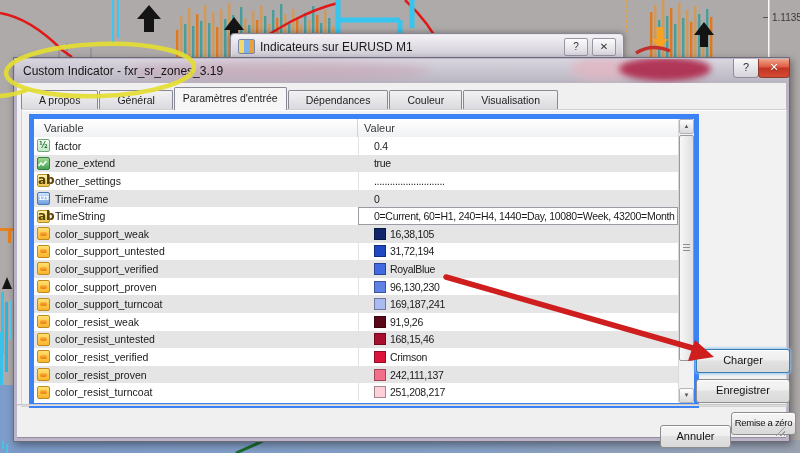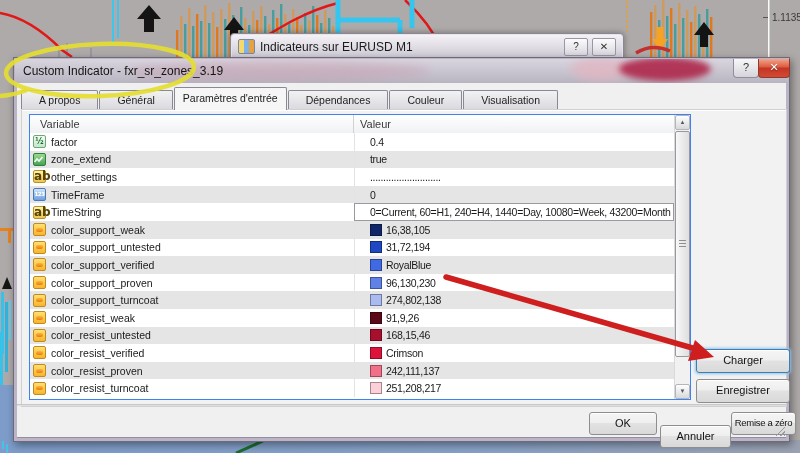--- a/index.html
+++ b/index.html
@@ -36,21 +36,21 @@
              color:#fff;font-weight:bold;border-color:#8d3a30;text-shadow:0 1px 1px rgba(0,0,0,.4);}
   .client{position:absolute;left:3px;right:3px;top:25px;bottom:4px;background:#f0f0f0;}
   
   .tab-strip{position:absolute;left:4px;top:5px;display:flex;align-items:flex-end;height:22px;}
   .tab{height:19px;line-height:19px;padding:0 17px;font-size:10.5px;color:#1c1c1c;border:1px solid #898995;
        border-bottom:none;border-radius:2px 2px 0 0;background:linear-gradient(#f2f1f3,#d9d8dd);margin-right:1px;}
   .tab.active{height:22px;line-height:21px;background:#f6f6f6;position:relative;z-index:2;padding:0 8px;}
   .tab-page{position:absolute;left:4px;top:26px;width:764px;height:296px;background:#f2f2f2;
             border:1px solid #cfcfd4;box-shadow:0 1px 0 #fff inset;}
   
-  .listbox{position:absolute;left:12px;top:31px;width:660px;height:284px;background:#fff;border:1px solid #3b82f6;}
+  .listbox{position:absolute;left:12px;top:31px;width:660px;height:284px;background:#fff;border:5px solid #3b82f6;}
   .lheader{display:flex;height:18px;background:linear-gradient(#ffffff,#f0f1f4);border-bottom:1px solid #d9d9d9;
            font-size:11px;color:#3a3a3a;margin-right:16px;}
   .lh-name{width:324px;padding-left:10px;line-height:18px;border-right:1px solid #d2d2d2;box-sizing:border-box;}
   .lh-val{flex:1;padding-left:6px;line-height:18px;}
   .rows{position:absolute;left:0;top:18px;right:16px;bottom:0;overflow:hidden;}
   .prow{display:flex;height:17.6px;align-items:center;font-size:10.5px;color:#1a1a1a;background:#fff;}
   .prow.alt{background:#e5e5e5;}
   .cell-name{width:324px;display:flex;align-items:center;box-sizing:border-box;padding-left:3px;overflow:hidden;white-space:nowrap;}
   .cell-val{flex:1;display:flex;align-items:center;box-sizing:border-box;padding-left:15px;border-left:1px solid #e3e3e3;
             overflow:hidden;white-space:nowrap;letter-spacing:-0.3px;height:100%;}
@@ -347,21 +347,21 @@
             </div>
             <div class="prow alt">
               <div class="cell-name">
                 <span class="picon color">
                   <span class="cinner"></span>
                 </span>
                 <span>color_support_turncoat</span>
               </div>
               <div class="cell-val">
                 <span class="swatch" style="background: rgb(169, 187, 241);"></span>
-                <span>274,802,138</span>
+                <span>169,187,241</span>
               </div>
             </div>
             <div class="prow">
               <div class="cell-name">
                 <span class="picon color">
                   <span class="cinner"></span>
                 </span>
                 <span>color_resist_weak</span>
               </div>
               <div class="cell-val">
@@ -424,21 +424,20 @@
             <div class="sb-grip"></div>
           </div>
           <div class="sb-btn sb-down">▼</div>
         </div>
       </div>
 
       <div class="btn btn-load">Charger</div>
       <div class="btn btn-save">Enregistrer</div>
 
       <div class="bottom-sep"></div>
-      <div class="btn btn-ok">OK</div>
       <div class="btn btn-cancel">Annuler</div>
       <div class="btn btn-reset">Remise a zéro</div>
       <div class="resize-grip"></div>
     </div>
   </div>
 
   <svg class="overlay" width="800" height="453">
     <ellipse cx="100" cy="70" rx="94" ry="26" transform="rotate(-2 100 70)" fill="none" stroke="#e4dd32" stroke-width="4.5" opacity="0.92"></ellipse>
     <path d="M0,96 Q14,95 27,90" fill="none" stroke="#e4dd32" stroke-width="4.5" opacity="0.92"></path>
     <path d="M446,277 L696,349" stroke="#ce1e1e" stroke-width="5.5" stroke-linecap="round"></path>

